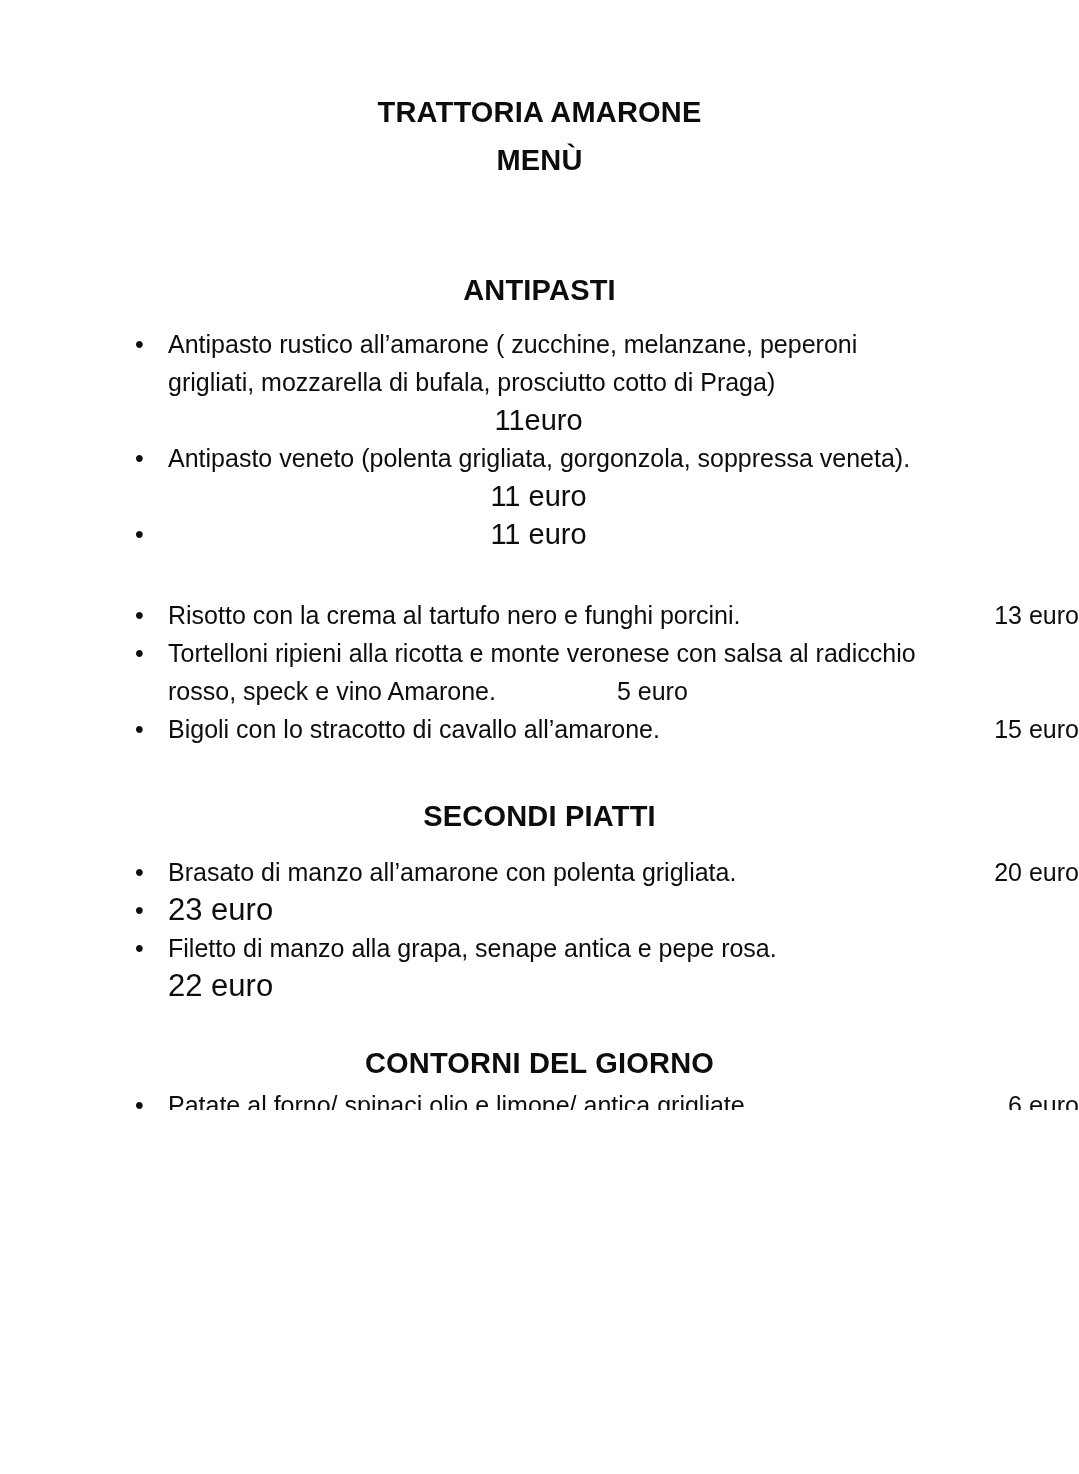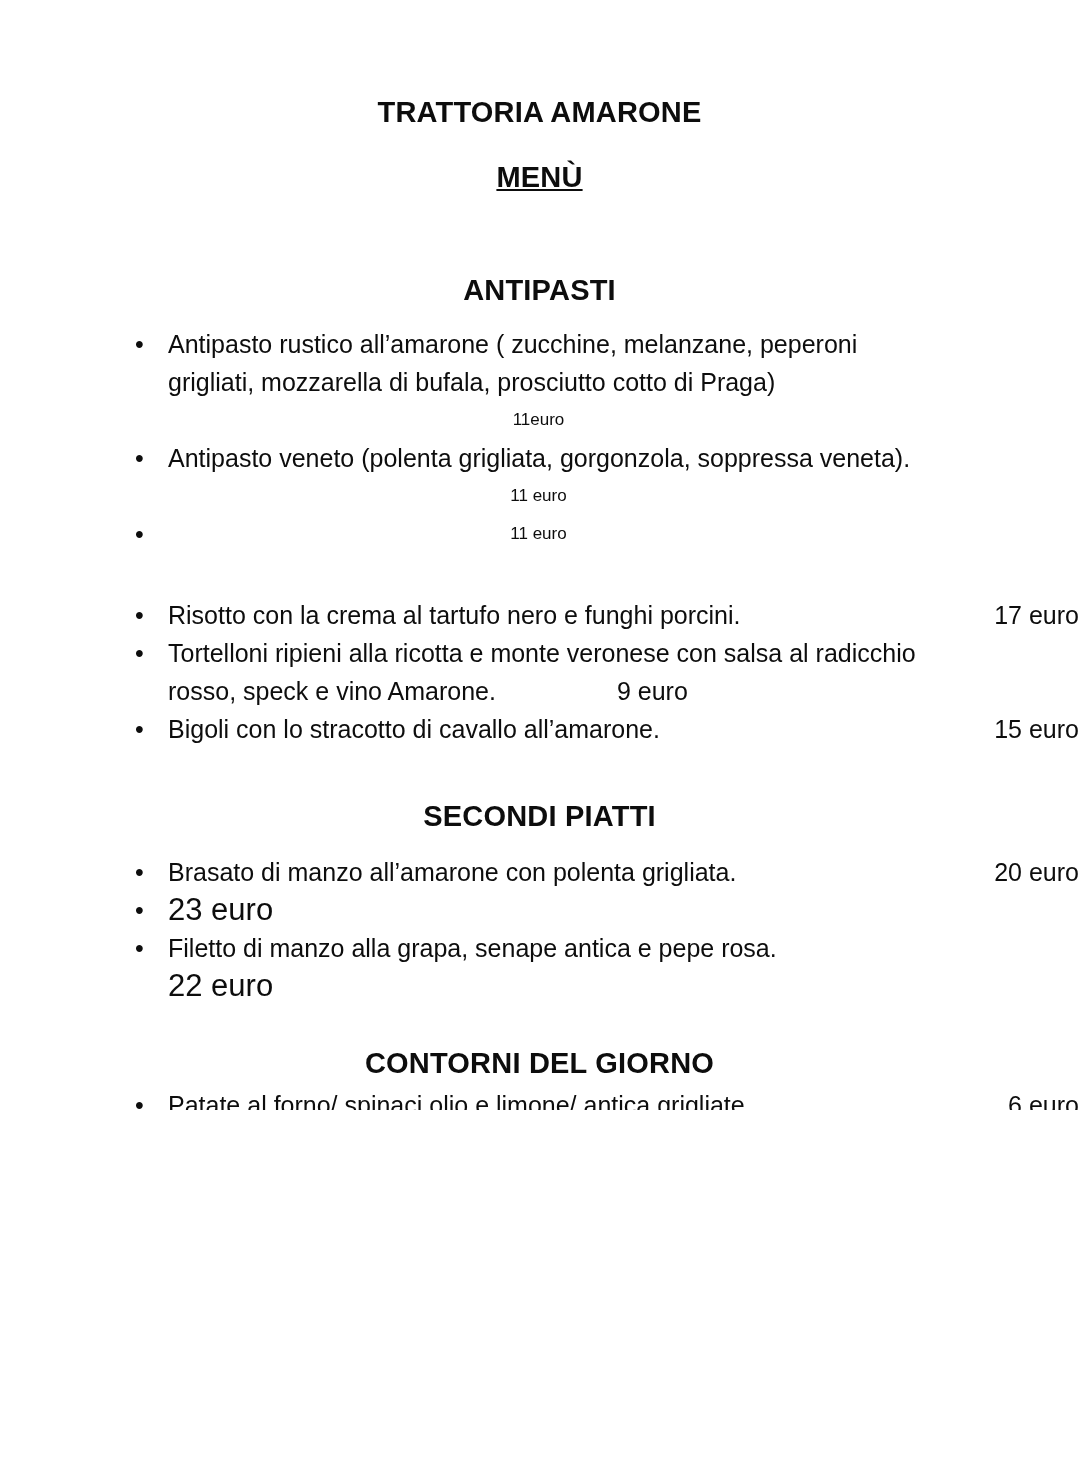--- a/index.html
+++ b/index.html
@@ -32,22 +32,21 @@
     margin: 0;
     padding: 0;
   }
   .title-block {
     position: absolute;
     top: 96px;
     left: 0;
     right: 0;
   }
   .title-block .doc-title + .doc-title {
-    margin-top: 32px;
-    text-decoration: underline;
+    margin-top: 15px;
   }
 
   .section-heading {
     text-align: center;
     font-weight: bold;
     font-size: 29px;
     letter-spacing: 0.2px;
     margin: 0;
   }
 
@@ -83,21 +82,21 @@
   ul.items > li.no-right-pad {
     padding-right: 110px;
   }
 
   .desc { display: inline; }
 
   
   .price-centered {
     display: block;
     text-align: center;
-    font-size: 17px;
+    font-size: 29px;
     line-height: 38px;
     margin-left: -33px; 
   }
   
   .price-right {
     float: right;
     font-size: 25px;
     line-height: 38px;
     margin-right: -110px;
   }
@@ -167,26 +166,26 @@
           <span class="price-centered">11 euro</span>
         </li>
       </ul>
     </div>
 
     <div class="section">
       <div class="sp-before-heading"></div>
       <div class="sp-after-heading"></div>
       <ul class="items">
         <li class="no-right-pad">
-          <span class="price-right">17 euro</span>
+          <span class="price-right">13 euro</span>
           <span class="desc">Risotto con la crema al tartufo nero e funghi porcini.</span>
         </li>
         <li>
           <span class="desc">Tortelloni ripieni alla ricotta e monte veronese con salsa al radicchio rosso, speck e vino Amarone.</span>
-          <span class="price-inline" style="margin-left:114px">9 euro</span>
+          <span class="price-inline" style="margin-left:114px">5 euro</span>
         </li>
         <li class="no-right-pad">
           <span class="price-right">15 euro</span>
           <span class="desc">Bigoli con lo stracotto di cavallo all’amarone.</span>
         </li>
       </ul>
     </div>
 
     <div class="section">
       <div class="sp-secondi-before"></div>

